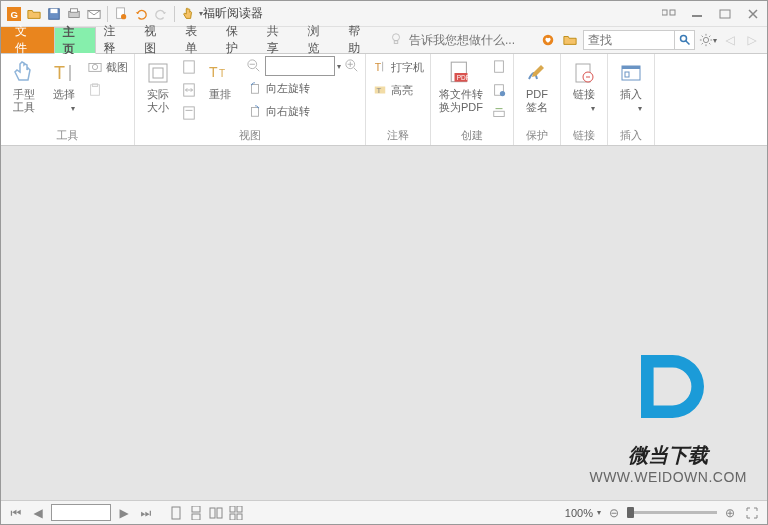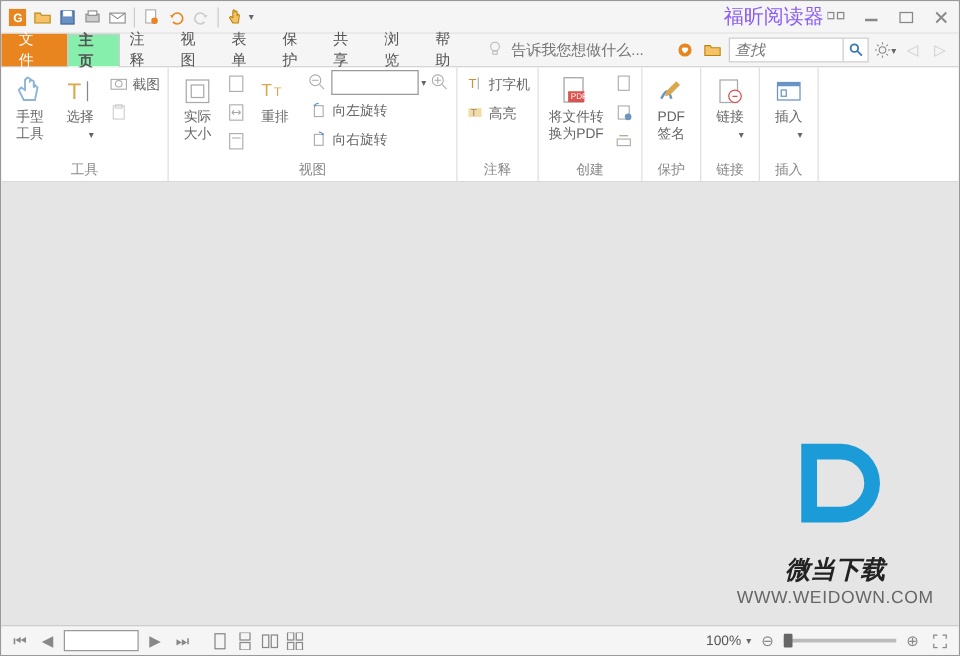--- a/index.html
+++ b/index.html
@@ -4,34 +4,34 @@
 <style>
 * { margin: 0; padding: 0; box-sizing: border-box; font-family: "Microsoft YaHei", "SimSun", sans-serif; }
 body { width: 768px; height: 525px; background: #fff; border: 1px solid #999; overflow: hidden; display: flex; flex-direction: column; font-size: 12px; }
 
 
 .titlebar { height: 26px; background: #f5f5f5; display: flex; align-items: center; padding: 0 4px; border-bottom: 1px solid #e0e0e0; }
 .qat { display: flex; gap: 2px; align-items: center; }
 .qat-btn { width: 18px; height: 18px; display: flex; align-items: center; justify-content: center; cursor: pointer; }
 .qat-btn svg { width: 14px; height: 14px; }
 .qat-sep { width: 1px; height: 16px; background: #ccc; margin: 0 2px; }
-.title-text { flex: 1; text-align: right; color: #8b5cf6; font-size: 16px; }
+.title-text { flex: 1; text-align: left; color: #404040; font-size: 12px; }
 .win-btns { display: flex; gap: 8px; align-items: center; }
 .win-btn { width: 20px; height: 16px; display: flex; align-items: center; justify-content: center; cursor: pointer; color: #888; }
 
 
 .tabbar { height: 27px; background: #f5f5f5; display: flex; align-items: stretch; border-bottom: 1px solid #ccc; }
 .tab { padding: 0 8px; display: flex; align-items: center; cursor: pointer; color: #555; border-right: 1px solid transparent; font-size: 12px; }
 .tab.file { background: #e9851e; color: #fff; padding: 11px 14px; }
 .tab.active { background: #86efac; border: 1px solid #ccc; border-bottom: 1px solid #fff; margin-bottom: -1px; font-weight: bold; }
 .tab-help-area { display: flex; align-items: center; gap: 6px; margin-left: 8px; color: #aaa; flex: 1; }
 .tab-help-area input { border: none; background: transparent; font-size: 12px; width: 130px; color: #666; }
 .tab-right { display: flex; align-items: center; gap: 4px; padding-right: 6px; }
 .searchbox { display: flex; align-items: center; border: 1px solid #ccc; height: 20px; background: #fff; }
-.searchbox input { border: none; width: 90px; font-size: 12px; padding: 0 4px; color: #999; font-style: italic; }
+.searchbox input { border: none; width: 90px; font-size: 12px; padding: 0 4px; color: #999; }
 .searchbox .mag { width: 20px; display: flex; align-items: center; justify-content: center; border-left: 1px solid #ccc; height: 100%; }
 .small-icon { width: 18px; height: 18px; display: flex; align-items: center; justify-content: center; cursor: pointer; }
 
 
 .ribbon { height: 92px; background: #fff; border-bottom: 1px solid #ccc; display: flex; }
 .rgroup { display: flex; flex-direction: column; border-right: 1px solid #e0e0e0; padding: 2px 4px 0 4px; }
 .rgroup-body { flex: 1; display: flex; align-items: flex-start; gap: 2px; }
 .rgroup-label { text-align: center; color: #888; font-size: 11px; padding: 2px 0; }
 .rbtn-big { width: 38px; display: flex; flex-direction: column; align-items: center; gap: 2px; cursor: pointer; padding-top: 4px; color: #666; }
 .rbtn-big .icon { width: 26px; height: 26px; display: flex; align-items: center; justify-content: center; }

